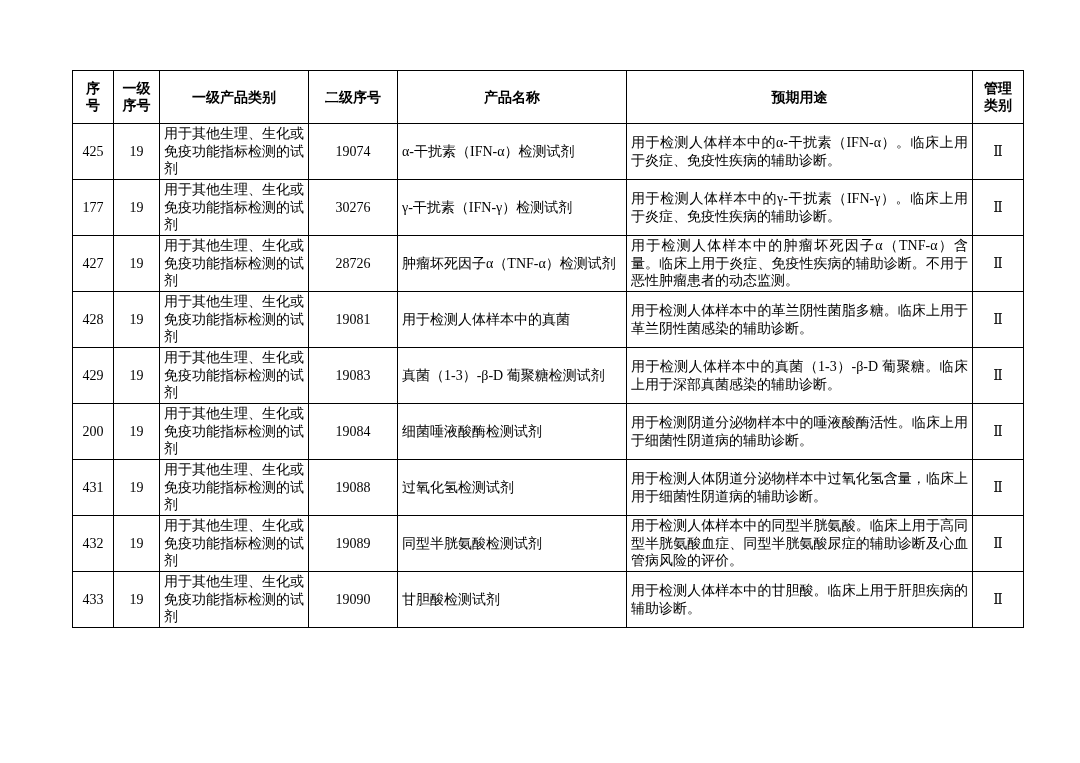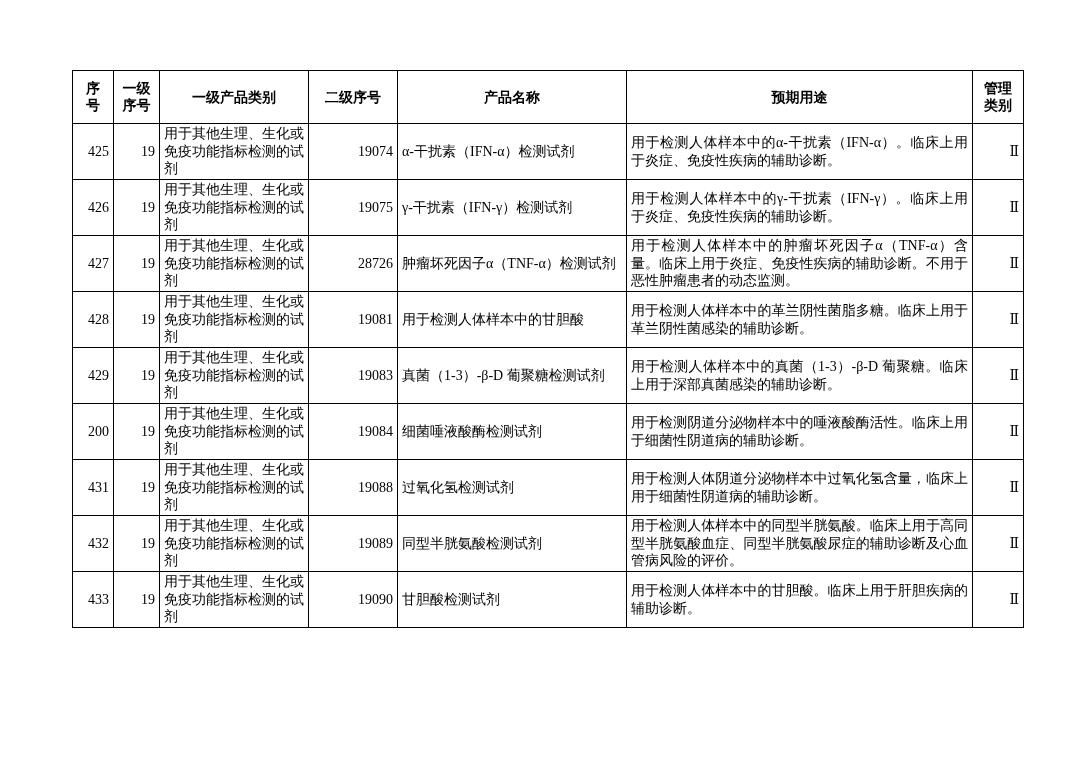--- a/index.html
+++ b/index.html
@@ -44,21 +44,21 @@
     height: 50px;
     padding: 1px 2px;
   }
   .product-table td {
     line-height: 17.5px;
     padding: 1px 4px;
   }
   .product-table tbody tr {
     height: 56px;
   }
-  .c-center { text-align: right; padding: 1px 2px; }
+  .c-center { text-align: center; padding: 1px 2px; }
   .c-left   { text-align: left; }
   .c-cat    { padding: 1px 9px 1px 5px; }
   .c-use    { text-align: justify; padding: 1px 5px; margin-left: 26px; }
 </style>
 </head>
 <body>
 
 <div class="sheet">
   <table class="product-table">
     <colgroup>
@@ -89,45 +89,45 @@
     <td class="c-center">425</td>
     <td class="c-center">19</td>
     <td class="c-left c-cat">用于其他生理、生化或免疫功能指标检测的试剂</td>
     <td class="c-center">19074</td>
     <td class="c-left">α-干扰素（IFN-α）检测试剂</td>
     <td class="c-left c-use">用于检测人体样本中的α-干扰素（IFN-α）。临床上用于炎症、免疫性疾病的辅助诊断。</td>
     <td class="c-center">Ⅱ</td>
   </tr>
 
   <tr>
-    <td class="c-center">426</td>
+    <td class="c-center">177</td>
     <td class="c-center">19</td>
     <td class="c-left c-cat">用于其他生理、生化或免疫功能指标检测的试剂</td>
-    <td class="c-center">19075</td>
+    <td class="c-center">30276</td>
     <td class="c-left">γ-干扰素（IFN-γ）检测试剂</td>
     <td class="c-left c-use">用于检测人体样本中的γ-干扰素（IFN-γ）。临床上用于炎症、免疫性疾病的辅助诊断。</td>
     <td class="c-center">Ⅱ</td>
   </tr>
 
   <tr>
     <td class="c-center">427</td>
     <td class="c-center">19</td>
     <td class="c-left c-cat">用于其他生理、生化或免疫功能指标检测的试剂</td>
     <td class="c-center">28726</td>
     <td class="c-left">肿瘤坏死因子α（TNF-α）检测试剂</td>
     <td class="c-left c-use">用于检测人体样本中的肿瘤坏死因子α（TNF-α）含量。临床上用于炎症、免疫性疾病的辅助诊断。不用于恶性肿瘤患者的动态监测。</td>
     <td class="c-center">Ⅱ</td>
   </tr>
 
   <tr>
     <td class="c-center">428</td>
     <td class="c-center">19</td>
     <td class="c-left c-cat">用于其他生理、生化或免疫功能指标检测的试剂</td>
     <td class="c-center">19081</td>
-    <td class="c-left">用于检测人体样本中的甘胆酸</td>
+    <td class="c-left">用于检测人体样本中的真菌</td>
     <td class="c-left c-use">用于检测人体样本中的革兰阴性菌脂多糖。临床上用于革兰阴性菌感染的辅助诊断。</td>
     <td class="c-center">Ⅱ</td>
   </tr>
 
   <tr>
     <td class="c-center">429</td>
     <td class="c-center">19</td>
     <td class="c-left c-cat">用于其他生理、生化或免疫功能指标检测的试剂</td>
     <td class="c-center">19083</td>
     <td class="c-left">真菌（1-3）-β-D 葡聚糖检测试剂</td>

